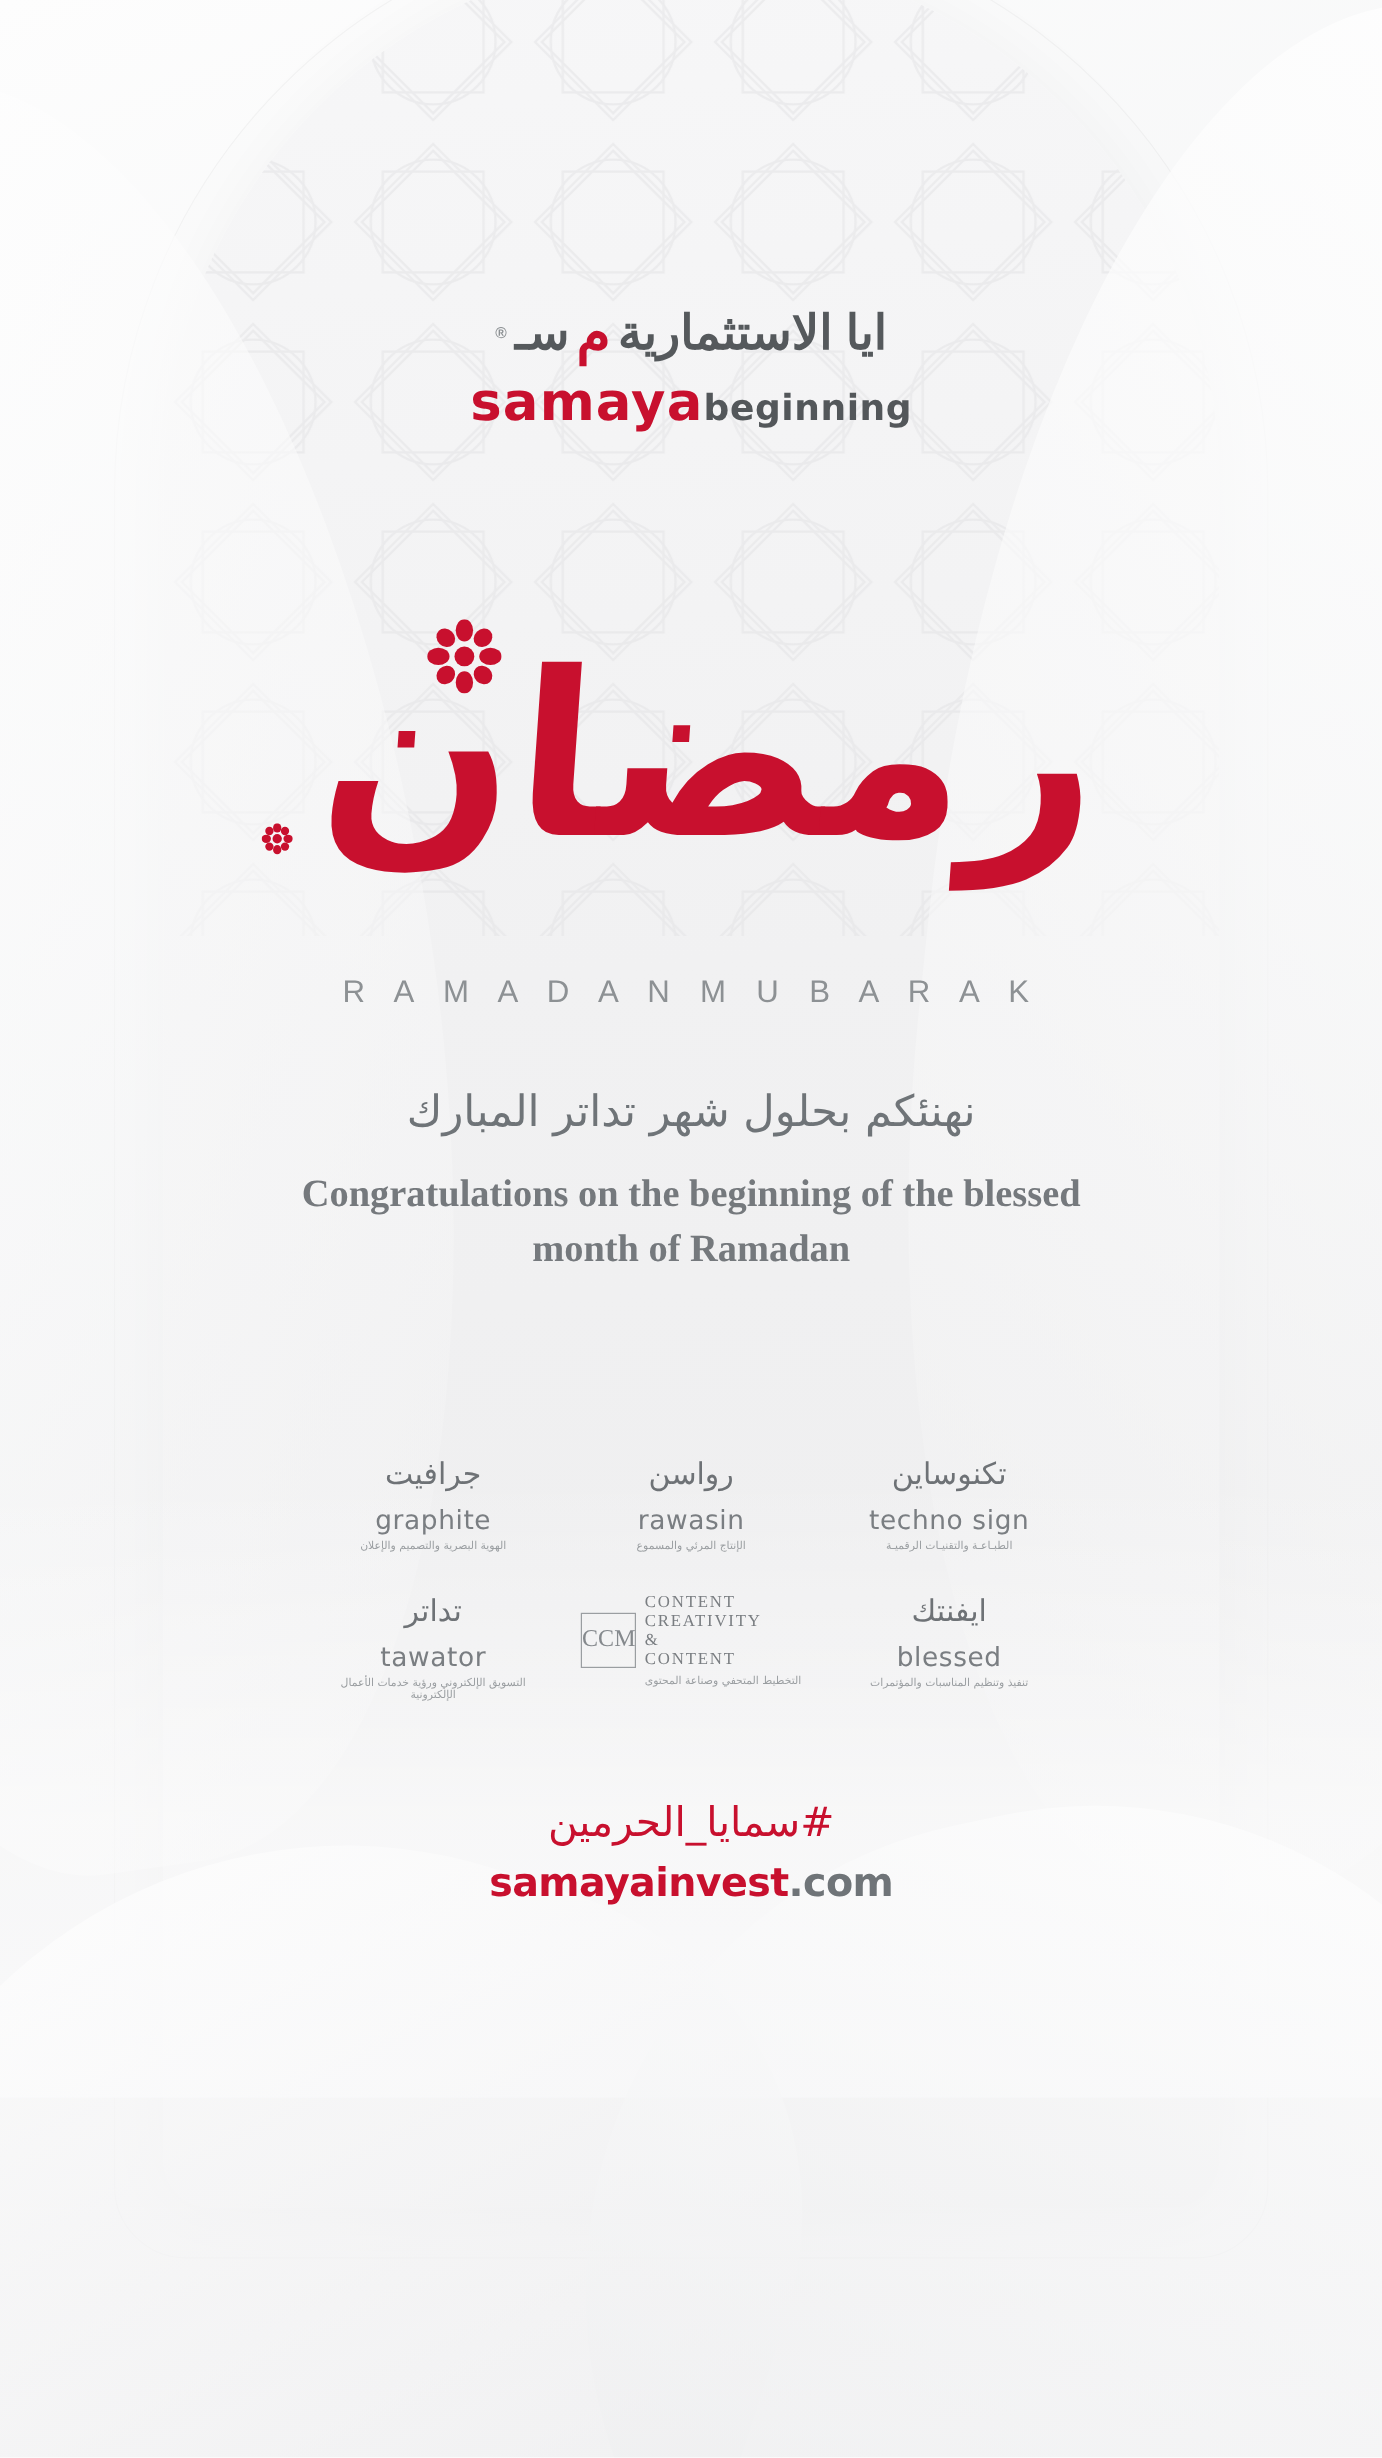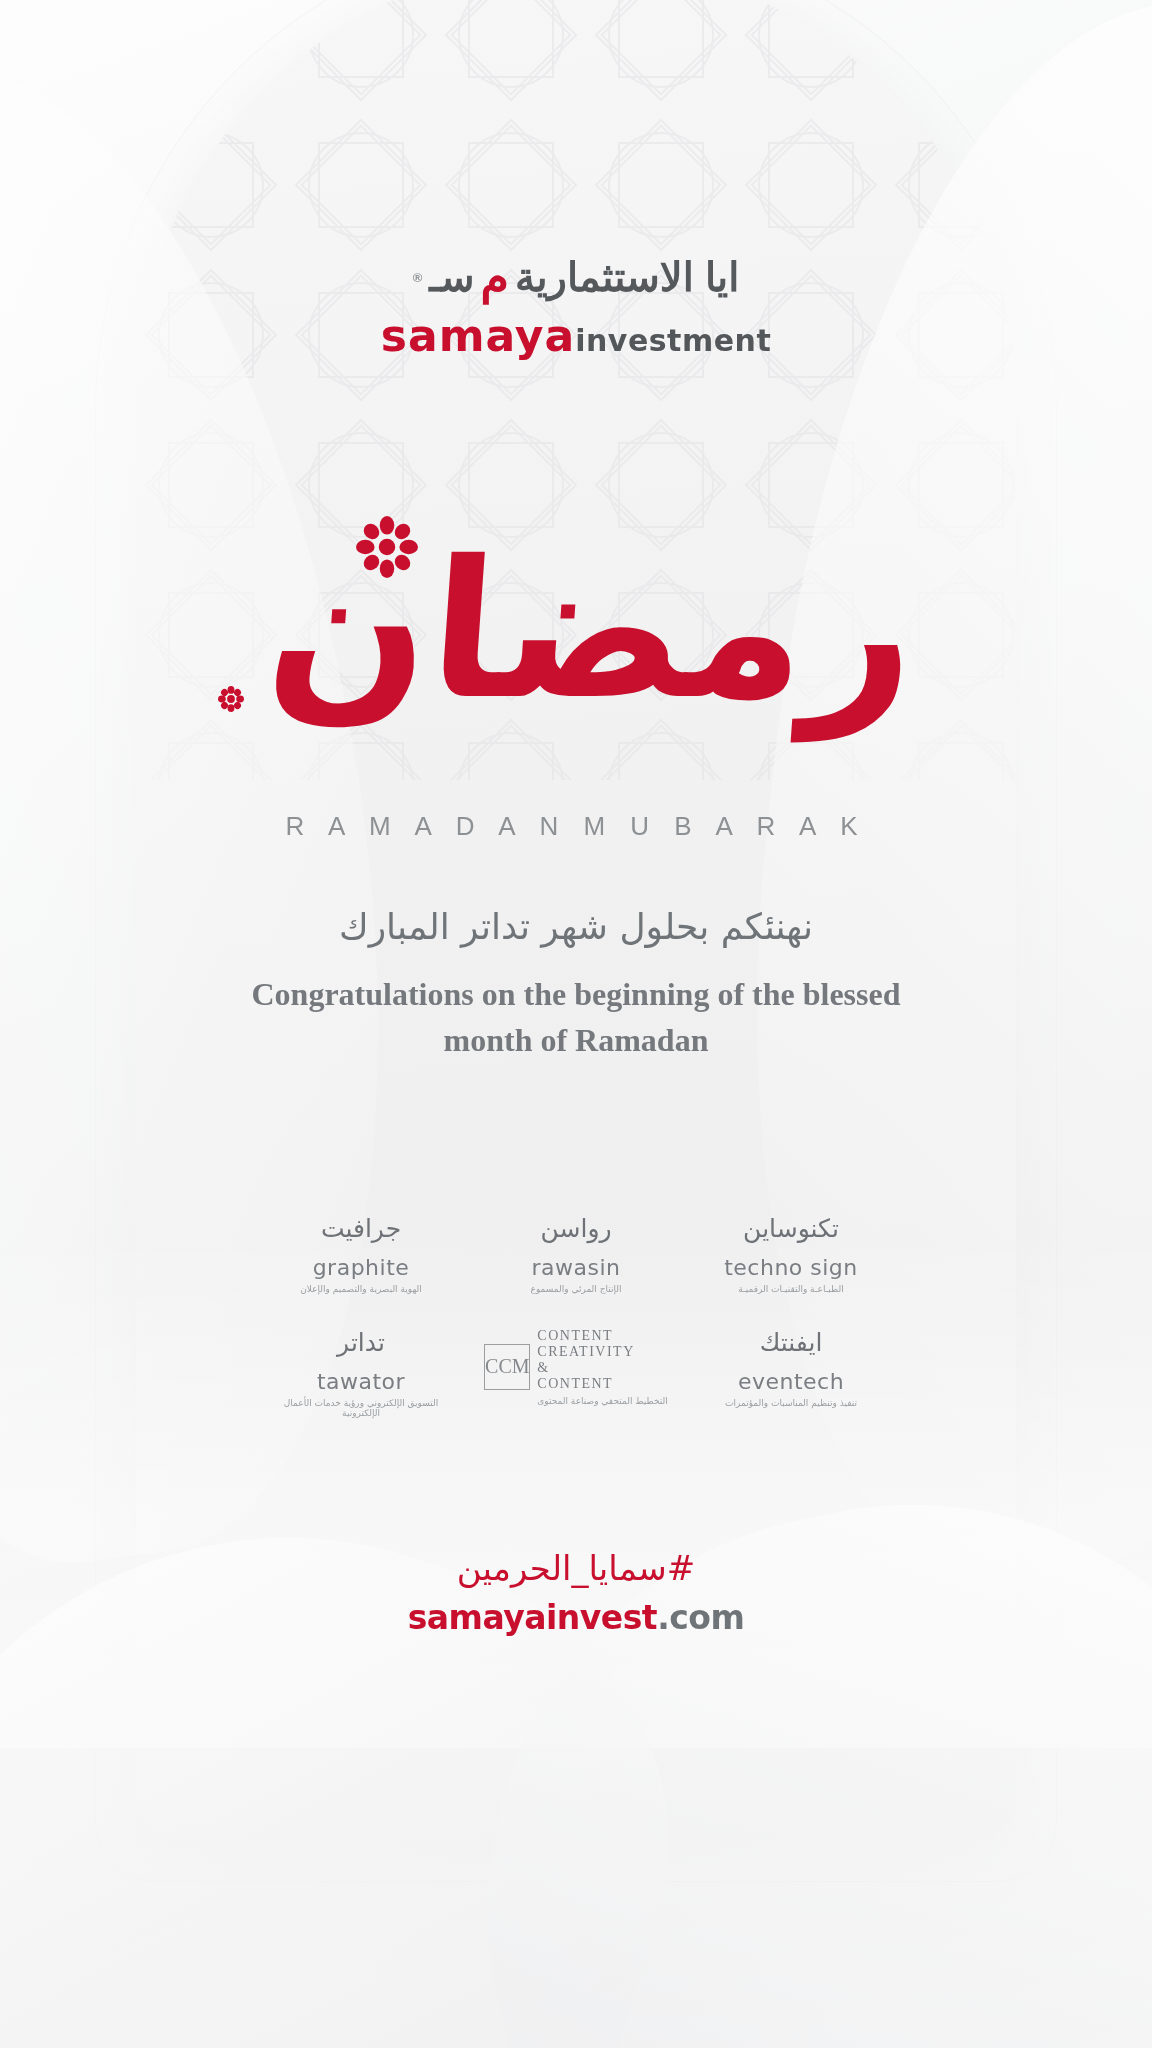--- a/index.html
+++ b/index.html
@@ -298,21 +298,21 @@
     text-align: left;
     font-family: "Liberation Serif", serif;
     color: #7a7e82;
     font-size: 14px;
     line-height: 1.15;
     letter-spacing: 1.5px;
   }
 
   
   .footer {
-    margin-top: 96px;
+    margin-top: 47px;
     display: flex;
     align-items: center;
     justify-content: center;
     gap: 56px;
   }
   .footer-text {
     text-align: center;
   }
   .hashtag {
     direction: rtl;
@@ -391,21 +391,21 @@
 
     <div class="brand">
       <div class="brand-ar-row">
         <span>ايا الاستثمارية</span>
         <span class="mark">م</span>
         <span>سـ</span>
         <span class="brand-reg">®</span>
       </div>
       <div class="brand-en-row">
         <span class="brand-en-main">samaya</span>
-        <span class="brand-en-sub">investment</span>
+        <span class="brand-en-sub">beginning</span>
       </div>
     </div>
 
     <div class="calligraphy">
       <svg class="rosette" viewBox="0 0 60 60" aria-hidden="true">
         <g fill="#c8102e">
           <circle cx="30" cy="30" r="8"></circle>
           <g>
             <ellipse cx="30" cy="9" rx="7" ry="9"></ellipse>
             <ellipse cx="30" cy="51" rx="7" ry="9"></ellipse>
@@ -471,21 +471,21 @@
           <div>
             <div class="ccm-text">CONTENT</div>
             <div class="ccm-text">CREATIVITY</div>
             <div class="ccm-text amp">&amp;</div>
             <div class="ccm-text">CONTENT</div>
             <div class="sub-tag">التخطيط المتحفي وصناعة المحتوى</div>
           </div>
         </div>
         <div class="sub-item">
           <div class="sub-ar">ايفنتك</div>
-          <div class="sub-en">eventech</div>
+          <div class="sub-en">blessed</div>
           <div class="sub-tag">تنفيذ وتنظيم المناسبات والمؤتمرات</div>
         </div>
       </div>
 
     </div>
 
     <div class="footer">
       <div class="footer-text">
         <div class="hashtag">#سمايا_الحرمين</div>
         <div class="weburl">

